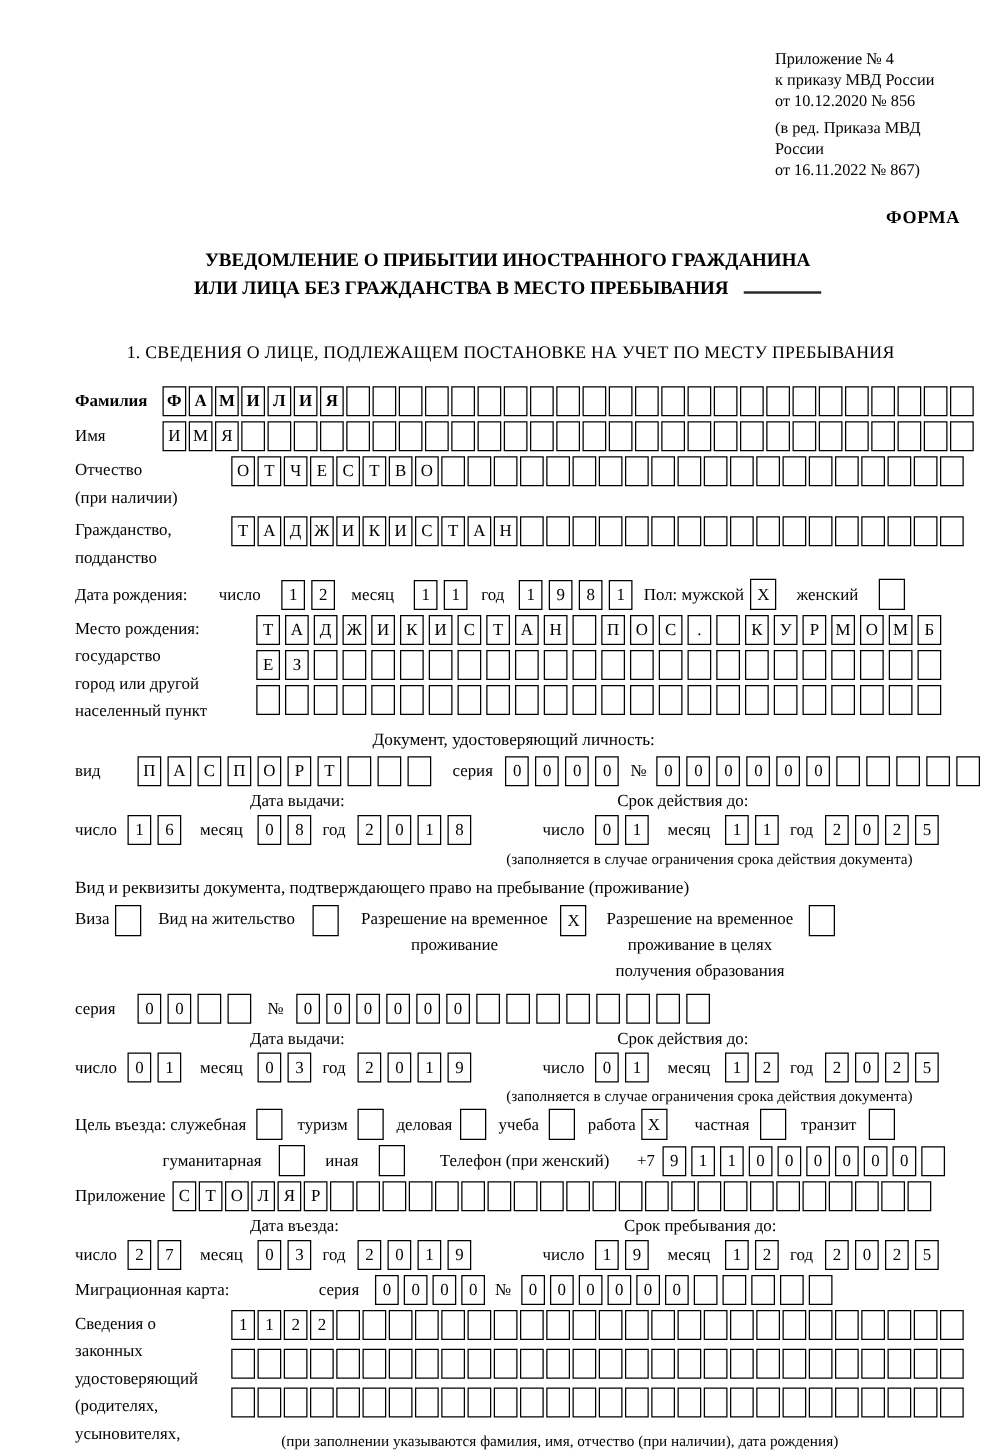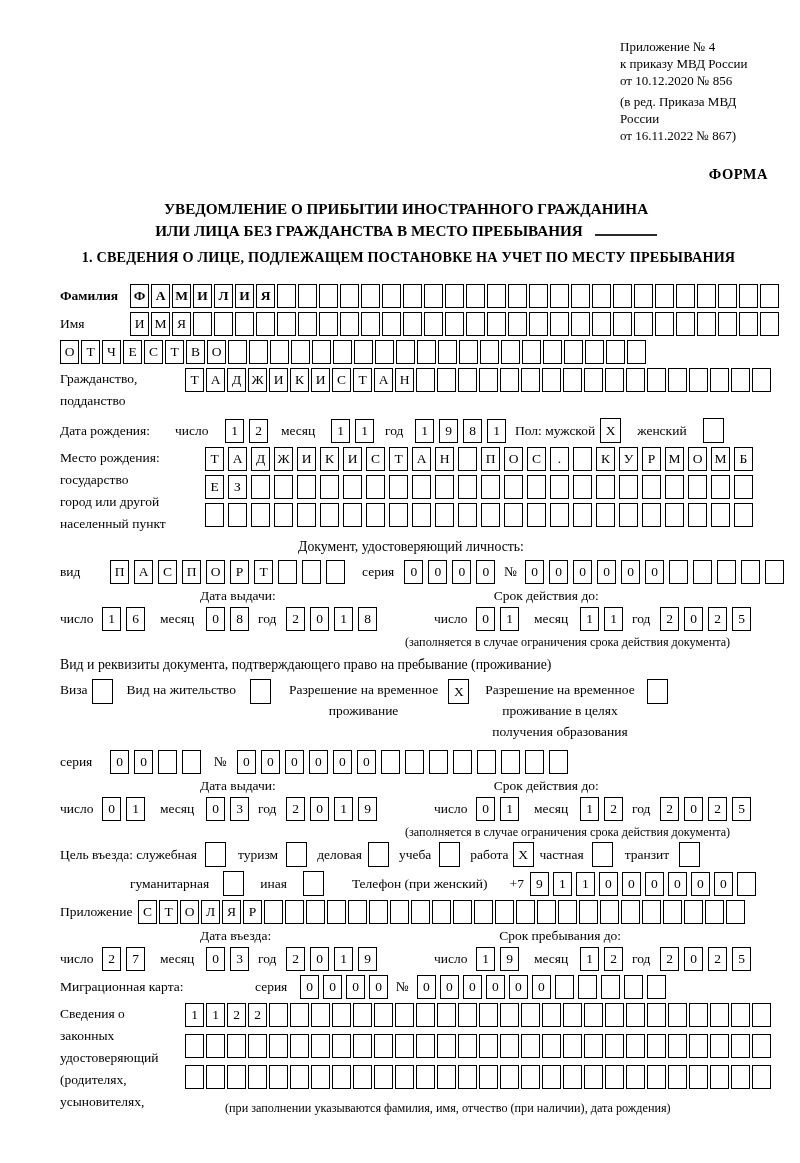--- a/index.html
+++ b/index.html
@@ -4,21 +4,21 @@
 <style>
   html,body{margin:0;padding:0;background:#fff;}
   body{font-family:"Liberation Serif","DejaVu Serif",serif;color:#000;}
   .page{position:relative;width:800px;height:1163px;box-sizing:border-box;
         padding:38px 28px 10px 60px;background:#fff;overflow:hidden;}
   .hdr{margin-left:560px;font-size:13px;line-height:17px;}
   .hdr .sub{margin-top:4px;}
   .forma{margin-top:22px;text-align:right;padding-right:4px;font-weight:bold;font-size:14.5px;letter-spacing:.5px;}
   .title{margin-top:15px;text-align:center;font-weight:bold;font-size:15.2px;line-height:22px;margin-left:-20px;}
   .uline{display:inline-block;width:62px;border-bottom:2px solid #2a2a2a;margin-left:12px;}
-  .sect{margin-top:7px;text-align:center;font-weight:bold;font-size:14.2px;margin-left:-15px;letter-spacing:.2px;}
+  .sect{margin-top:32px;text-align:center;font-weight:normal;font-size:14.2px;margin-left:-15px;letter-spacing:.2px;}
   .frow{display:flex;align-items:center;margin-bottom:4px;}
   .fstart{align-items:flex-start;}
   .lbl{font-size:13.5px;flex:none;}
   .w70{width:70px;} .w125{width:125px;} .w145{width:145px;} .w50{width:50px;} .w78{width:78px;}
   .boxes{display:flex;flex:none;}
   .cell{flex:none;display:inline-flex;align-items:center;justify-content:center;
         width:19px;height:24px;border:1.6px solid #000;margin-right:2px;
         font-size:13.5px;box-sizing:border-box;background:#fff;}
   .g4 .cell{margin-right:4px;}
   .g5 .cell{margin-right:5px;}
@@ -122,20 +122,24 @@
         <span class="cell"></span>
         <span class="cell"></span>
         <span class="cell"></span>
         <span class="cell"></span>
         <span class="cell"></span>
         <span class="cell"></span>
       </span>
   </div>
 
   <div class="frow fstart">
+    <span class="lblcol w125">
+      <div>Отчество</div>
+      <div>(при наличии)</div>
+    </span>
     <span class="boxes">
         <span class="cell">О</span>
         <span class="cell">Т</span>
         <span class="cell">Ч</span>
         <span class="cell">Е</span>
         <span class="cell">С</span>
         <span class="cell">Т</span>
         <span class="cell">В</span>
         <span class="cell">О</span>
         <span class="cell"></span>
@@ -517,21 +521,21 @@
         <span class="cell"></span>
       </span>
     <span class="lbl" style="margin-left:8px">учеба</span>
     <span class="boxes cb" style="margin-left:8px">
         <span class="cell"></span>
       </span>
     <span class="lbl" style="margin-left:8px">работа</span>
     <span class="boxes cb" style="margin-left:4px">
         <span class="cell">X</span>
       </span>
-    <span class="lbl" style="margin-left:4px">частная</span>
+    <span class="lbl" style="margin-left:20px">частная</span>
     <span class="boxes cb" style="margin-left:8px">
         <span class="cell"></span>
       </span>
     <span class="lbl" style="margin-left:10px">транзит</span>
     <span class="boxes cb" style="margin-left:10px">
         <span class="cell"></span>
       </span>
   </div>
 
   <div class="frow">

